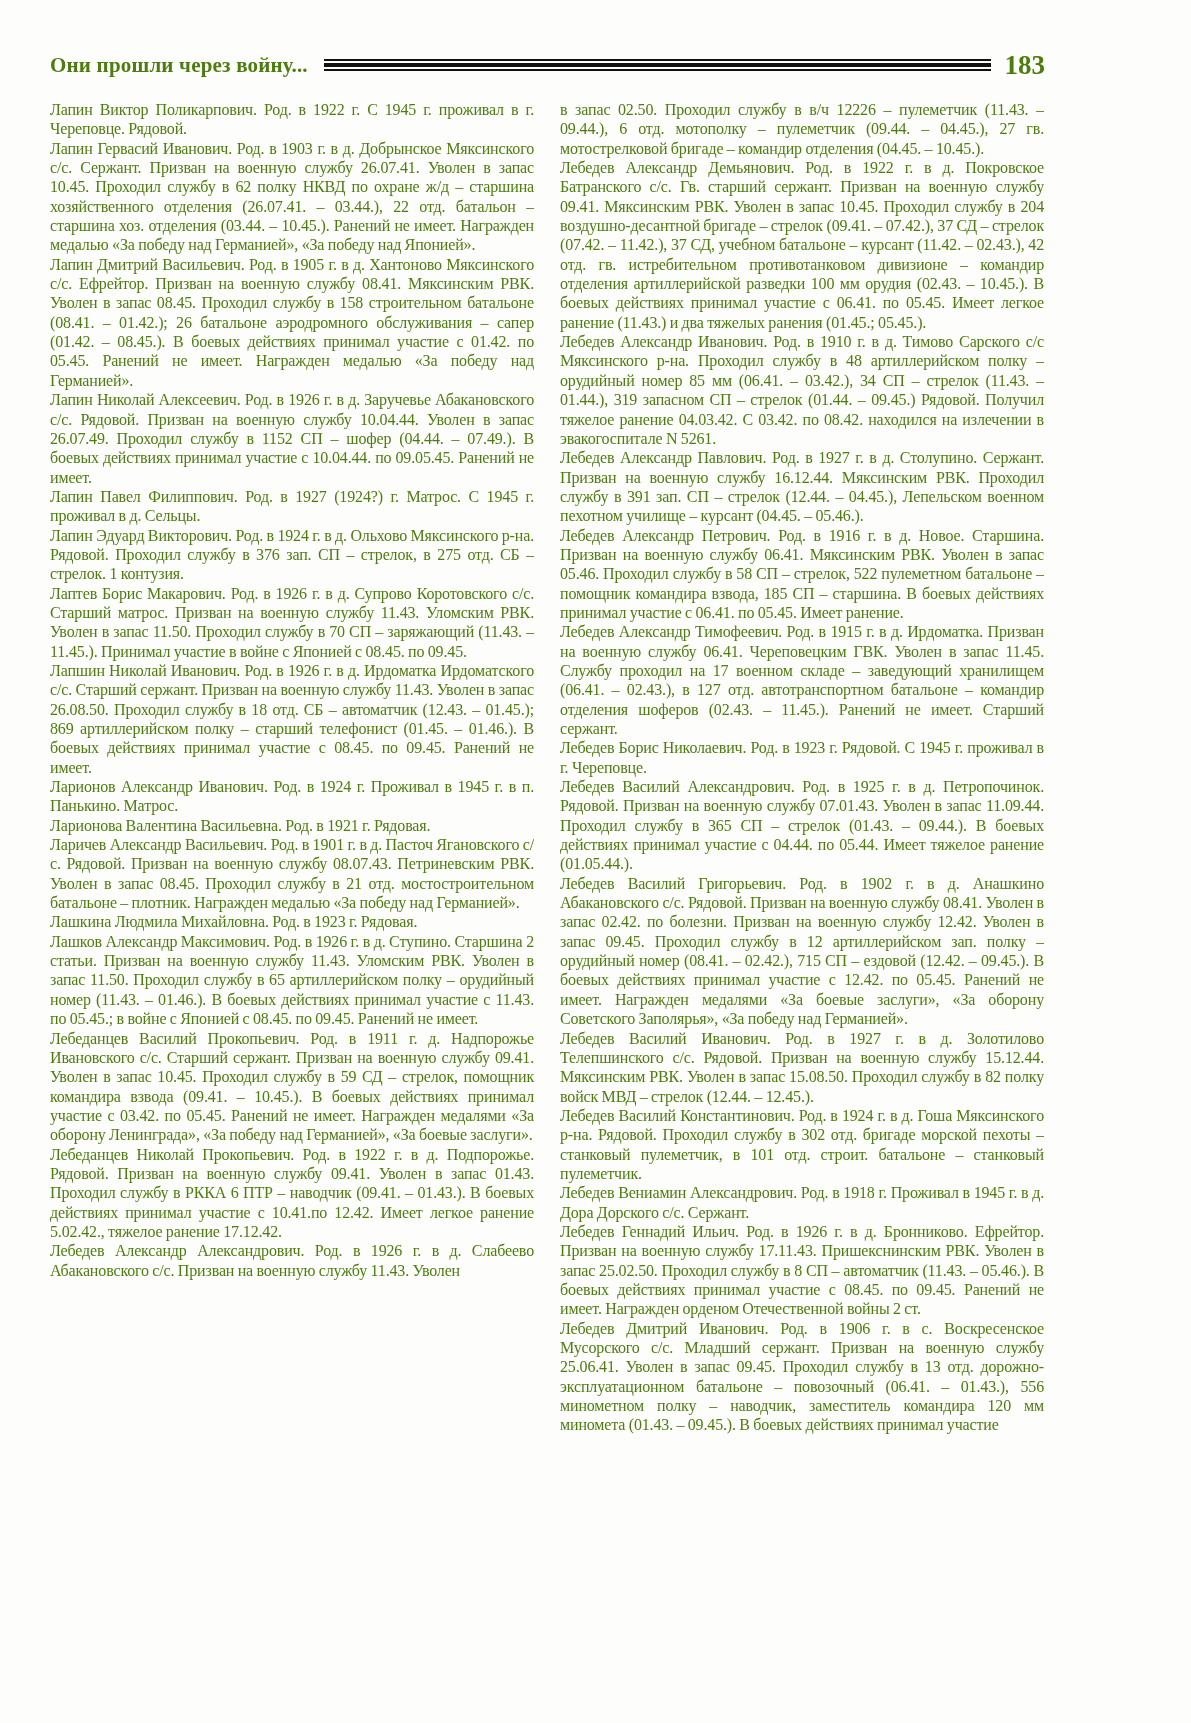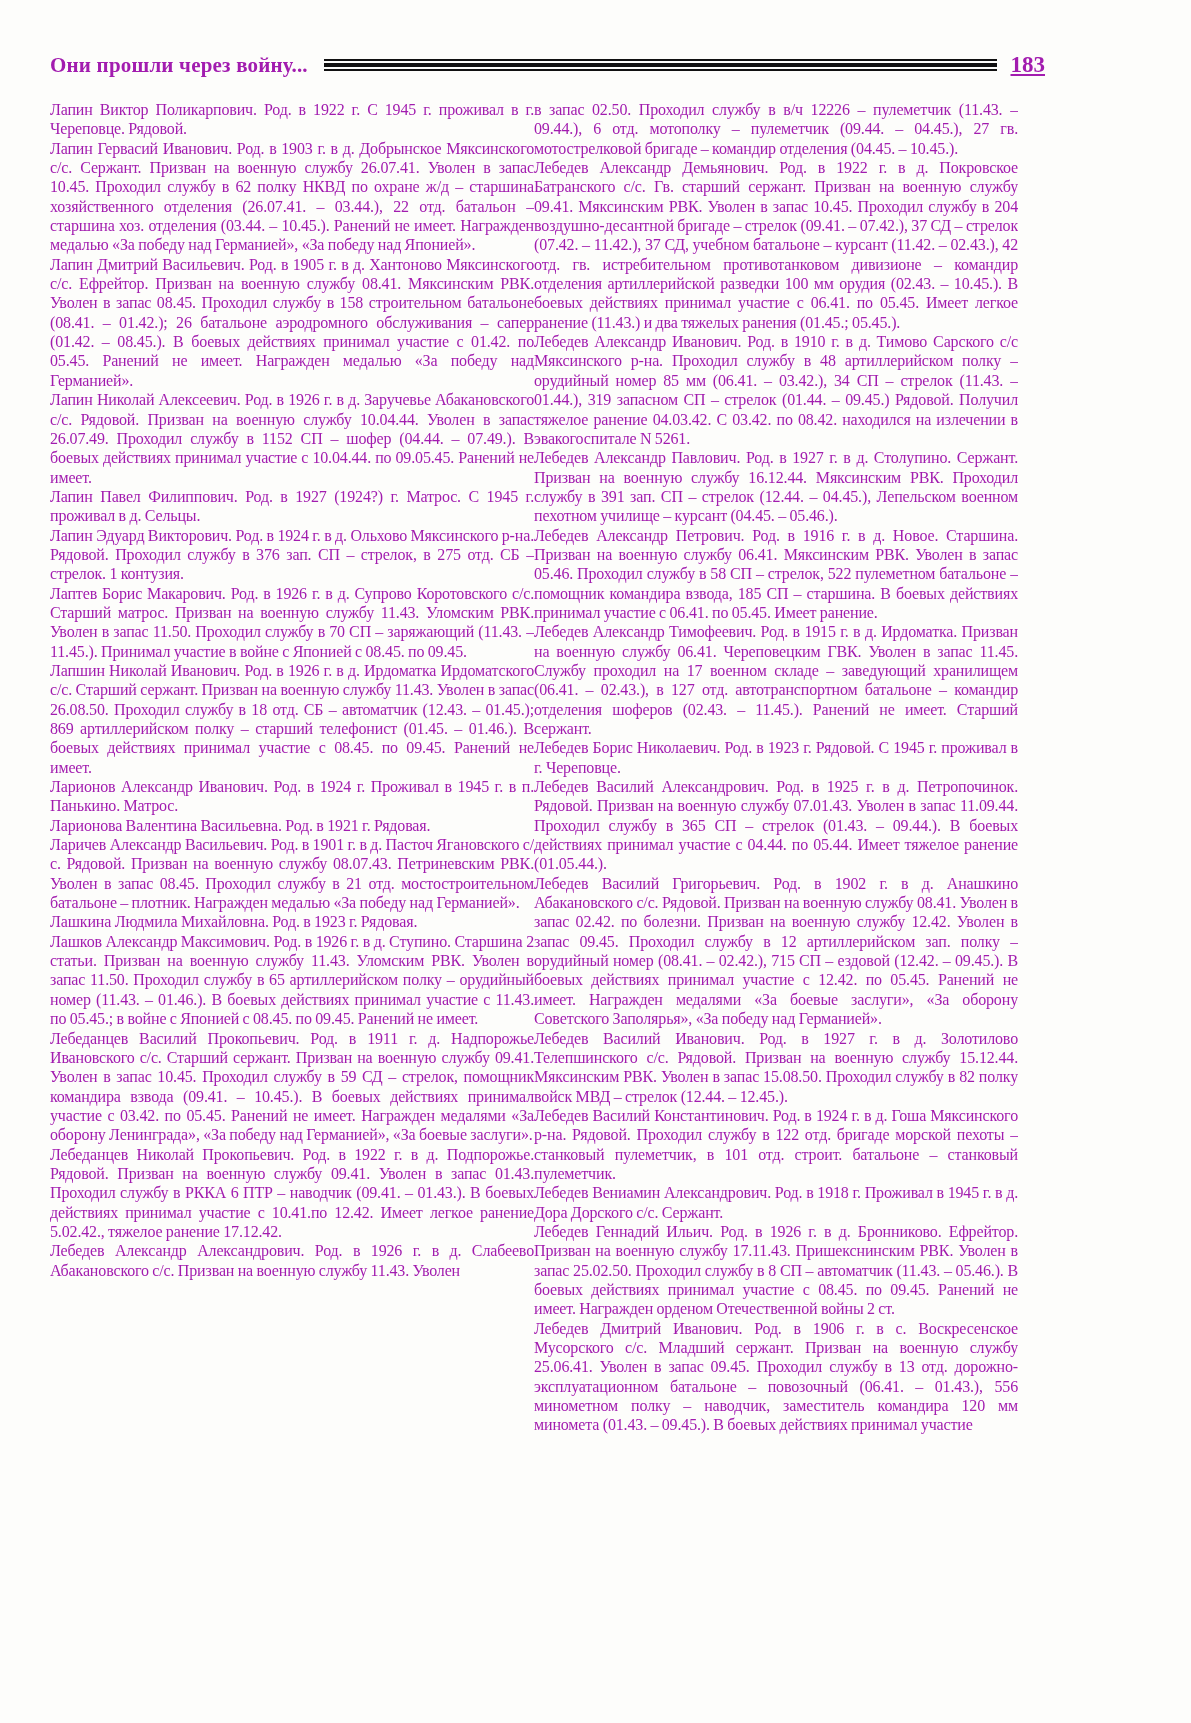--- a/index.html
+++ b/index.html
@@ -8,21 +8,21 @@
     background: #ffffff;
   }
   .page {
     position: relative;
     width: 1191px;
     height: 1723px;
     background: #fdfdfb;
     box-sizing: border-box;
     padding: 50px 146px 30px 50px;
     font-family: "Liberation Serif", "DejaVu Serif", serif;
-    color: #a21caf;
+    color: #4d7c0f;
     overflow: hidden;
   }
   .page-header {
     display: flex;
     align-items: center;
     height: 30px;
     margin-bottom: 20px;
   }
   .running-title {
     font-size: 21px;
@@ -33,26 +33,26 @@
   .header-rule {
     flex: 1 1 auto;
     margin: 0 14px 0 16px;
     display: flex;
     flex-direction: column;
     gap: 2px;
   }
   .header-rule .ln-thin  { height: 2px; background: #111; }
   .header-rule .ln-thick { height: 4px; background: #111; }
   .page-number {
-    font-size: 23px;
+    font-size: 27px;
     font-weight: bold;
-    text-decoration: underline;
   }
   .columns {
     display: flex;
+    gap: 26px;
   }
   .column {
     width: 484px;
     height: 1502px;
     overflow: hidden;
     text-align: justify;
     font-size: 16px;
     line-height: 19.35px;
     letter-spacing: -0.15px;
     word-spacing: -0.4px;
@@ -101,20 +101,20 @@
         <p class="entry">в запас 02.50. Проходил службу в в/ч 12226 – пулеметчик (11.43. – 09.44.), 6 отд. мотополку – пулеметчик (09.44. – 04.45.), 27 гв. мотострелковой бригаде – командир отделения (04.45. – 10.45.).</p>
         <p class="entry">Лебедев Александр Демьянович. Род. в 1922 г. в д. Покровское Батранского с/с. Гв. старший сержант. Призван на военную службу 09.41. Мяксинским РВК. Уволен в запас 10.45. Проходил службу в 204 воздушно-десантной бригаде – стрелок (09.41. – 07.42.), 37 СД – стрелок (07.42. – 11.42.), 37 СД, учебном батальоне – курсант (11.42. – 02.43.), 42 отд. гв. истребительном противотанковом дивизионе – командир отделения артиллерийской разведки 100 мм орудия (02.43. – 10.45.). В боевых действиях принимал участие с 06.41. по 05.45. Имеет легкое ранение (11.43.) и два тяжелых ранения (01.45.; 05.45.).</p>
         <p class="entry">Лебедев Александр Иванович. Род. в 1910 г. в д. Тимово Сарского с/с Мяксинского р-на. Проходил службу в 48 артиллерийском полку – орудийный номер 85 мм (06.41. – 03.42.), 34 СП – стрелок (11.43. – 01.44.), 319 запасном СП – стрелок (01.44. – 09.45.) Рядовой. Получил тяжелое ранение 04.03.42. С 03.42. по 08.42. находился на излечении в эвакогоспитале N 5261.</p>
         <p class="entry">Лебедев Александр Павлович. Род. в 1927 г. в д. Столупино. Сержант. Призван на военную службу 16.12.44. Мяксинским РВК. Проходил службу в 391 зап. СП – стрелок (12.44. – 04.45.), Лепельском военном пехотном училище – курсант (04.45. – 05.46.).</p>
         <p class="entry">Лебедев Александр Петрович. Род. в 1916 г. в д. Новое. Старшина. Призван на военную службу 06.41. Мяксинским РВК. Уволен в запас 05.46. Проходил службу в 58 СП – стрелок, 522 пулеметном батальоне – помощник командира взвода, 185 СП – старшина. В боевых действиях принимал участие с 06.41. по 05.45. Имеет ранение.</p>
         <p class="entry">Лебедев Александр Тимофеевич. Род. в 1915 г. в д. Ирдоматка. Призван на военную службу 06.41. Череповецким ГВК. Уволен в запас 11.45. Службу проходил на 17 военном складе – заведующий хранилищем (06.41. – 02.43.), в 127 отд. автотранспортном батальоне – командир отделения шоферов (02.43. – 11.45.). Ранений не имеет. Старший сержант.</p>
         <p class="entry">Лебедев Борис Николаевич. Род. в 1923 г. Рядовой. С 1945 г. проживал в г. Череповце.</p>
         <p class="entry">Лебедев Василий Александрович. Род. в 1925 г. в д. Петропочинок. Рядовой. Призван на военную службу 07.01.43. Уволен в запас 11.09.44. Проходил службу в 365 СП – стрелок (01.43. – 09.44.). В боевых действиях принимал участие с 04.44. по 05.44. Имеет тяжелое ранение (01.05.44.).</p>
         <p class="entry">Лебедев Василий Григорьевич. Род. в 1902 г. в д. Анашкино Абакановского с/с. Рядовой. Призван на военную службу 08.41. Уволен в запас 02.42. по болезни. Призван на военную службу 12.42. Уволен в запас 09.45. Проходил службу в 12 артиллерийском зап. полку – орудийный номер (08.41. – 02.42.), 715 СП – ездовой (12.42. – 09.45.). В боевых действиях принимал участие с 12.42. по 05.45. Ранений не имеет. Награжден медалями «За боевые заслуги», «За оборону Советского Заполярья», «За победу над Германией».</p>
         <p class="entry">Лебедев Василий Иванович. Род. в 1927 г. в д. Золотилово Телепшинского с/с. Рядовой. Призван на военную службу 15.12.44. Мяксинским РВК. Уволен в запас 15.08.50. Проходил службу в 82 полку войск МВД – стрелок (12.44. – 12.45.).</p>
-        <p class="entry">Лебедев Василий Константинович. Род. в 1924 г. в д. Гоша Мяксинского р-на. Рядовой. Проходил службу в 122 отд. бригаде морской пехоты – станковый пулеметчик, в 101 отд. строит. батальоне – станковый пулеметчик.</p>
+        <p class="entry">Лебедев Василий Константинович. Род. в 1924 г. в д. Гоша Мяксинского р-на. Рядовой. Проходил службу в 302 отд. бригаде морской пехоты – станковый пулеметчик, в 101 отд. строит. батальоне – станковый пулеметчик.</p>
         <p class="entry">Лебедев Вениамин Александрович. Род. в 1918 г. Проживал в 1945 г. в д. Дора Дорского с/с. Сержант.</p>
         <p class="entry">Лебедев Геннадий Ильич. Род. в 1926 г. в д. Бронниково. Ефрейтор. Призван на военную службу 17.11.43. Пришекснинским РВК. Уволен в запас 25.02.50. Проходил службу в 8 СП – автоматчик (11.43. – 05.46.). В боевых действиях принимал участие с 08.45. по 09.45. Ранений не имеет. Награжден орденом Отечественной войны 2 ст.</p>
         <p class="entry">Лебедев Дмитрий Иванович. Род. в 1906 г. в с. Воскресенское Мусорского с/с. Младший сержант. Призван на военную службу 25.06.41. Уволен в запас 09.45. Проходил службу в 13 отд. дорожно-эксплуатационном батальоне – повозочный (06.41. – 01.43.), 556 минометном полку – наводчик, заместитель командира 120 мм миномета (01.43. – 09.45.). В боевых действиях принимал участие</p>
       </div>
   </div>
 
 </div>
 
 </body></html>

